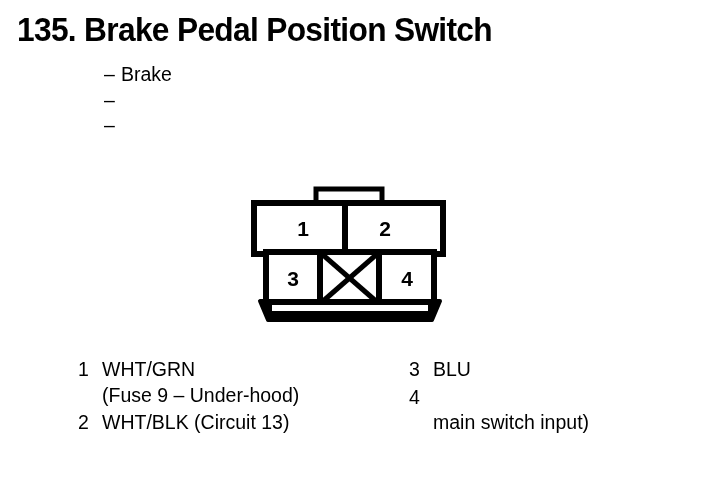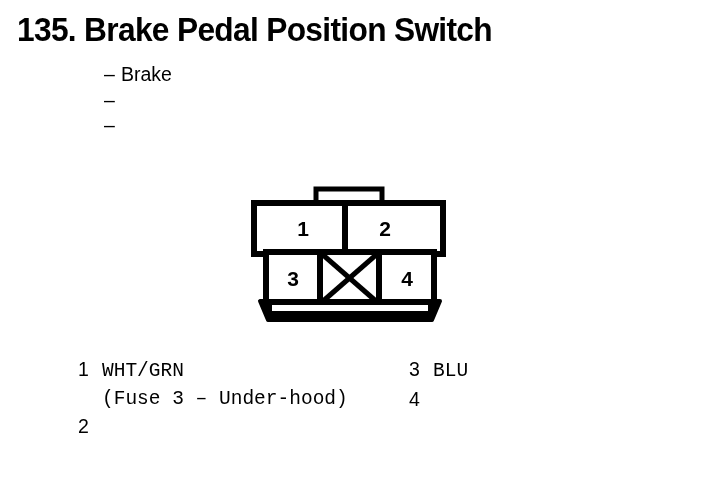--- a/index.html
+++ b/index.html
@@ -93,21 +93,20 @@
     line-height: 25.5px;
     white-space: nowrap;
   }
   .legend-num {
     flex: 0 0 24px;
     width: 24px;
     text-align: left;
   }
   .legend-text {
     flex: 0 1 auto;
-    font-family: Liberation Mono, monospace;
   }
   .legend-row.cont .legend-num {
     visibility: hidden;
   }
 </style>
 </head>
 <body>
 
 <div id="page-title">135. Brake Pedal Position Switch</div>
 
@@ -162,42 +161,47 @@
 
   <div class="legend-col" id="legend-col-left">
 
     <div class="legend-entry">
       <div class="legend-row">
         <span class="legend-num">1</span>
         <span class="legend-text">WHT/GRN</span>
       </div>
       <div class="legend-row cont">
         <span class="legend-num">&nbsp;</span>
-        <span class="legend-text">(Fuse 3 – Under-hood)</span>
+        <span class="legend-text">(Fuse 9 – Under-hood)</span>
       </div>
     </div>
 
     <div class="legend-entry">
       <div class="legend-row">
         <span class="legend-num">2</span>
+        <span class="legend-text">WHT/BLK (Circuit 13)</span>
       </div>
     </div>
 
   </div>
 
   <div class="legend-col" id="legend-col-right">
 
     <div class="legend-entry">
       <div class="legend-row">
         <span class="legend-num">3</span>
         <span class="legend-text">BLU</span>
       </div>
     </div>
 
     <div class="legend-entry">
       <div class="legend-row">
         <span class="legend-num">4</span>
       </div>
+      <div class="legend-row cont">
+        <span class="legend-num">&nbsp;</span>
+        <span class="legend-text">main switch input)</span>
+      </div>
     </div>
 
   </div>
 
 </div>
 
 </body></html>

